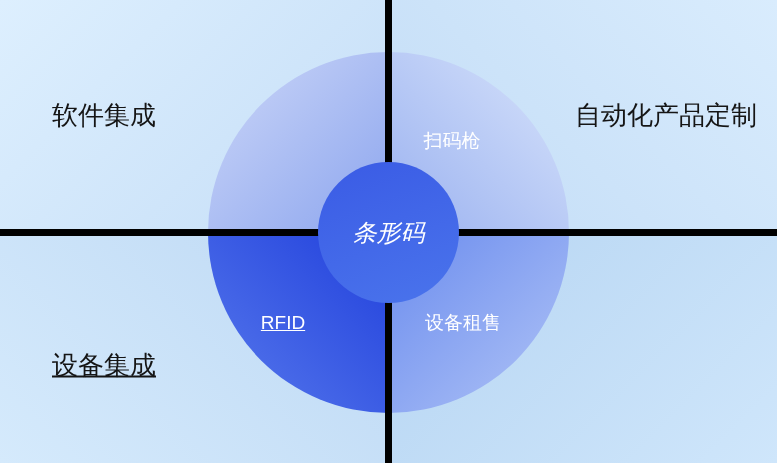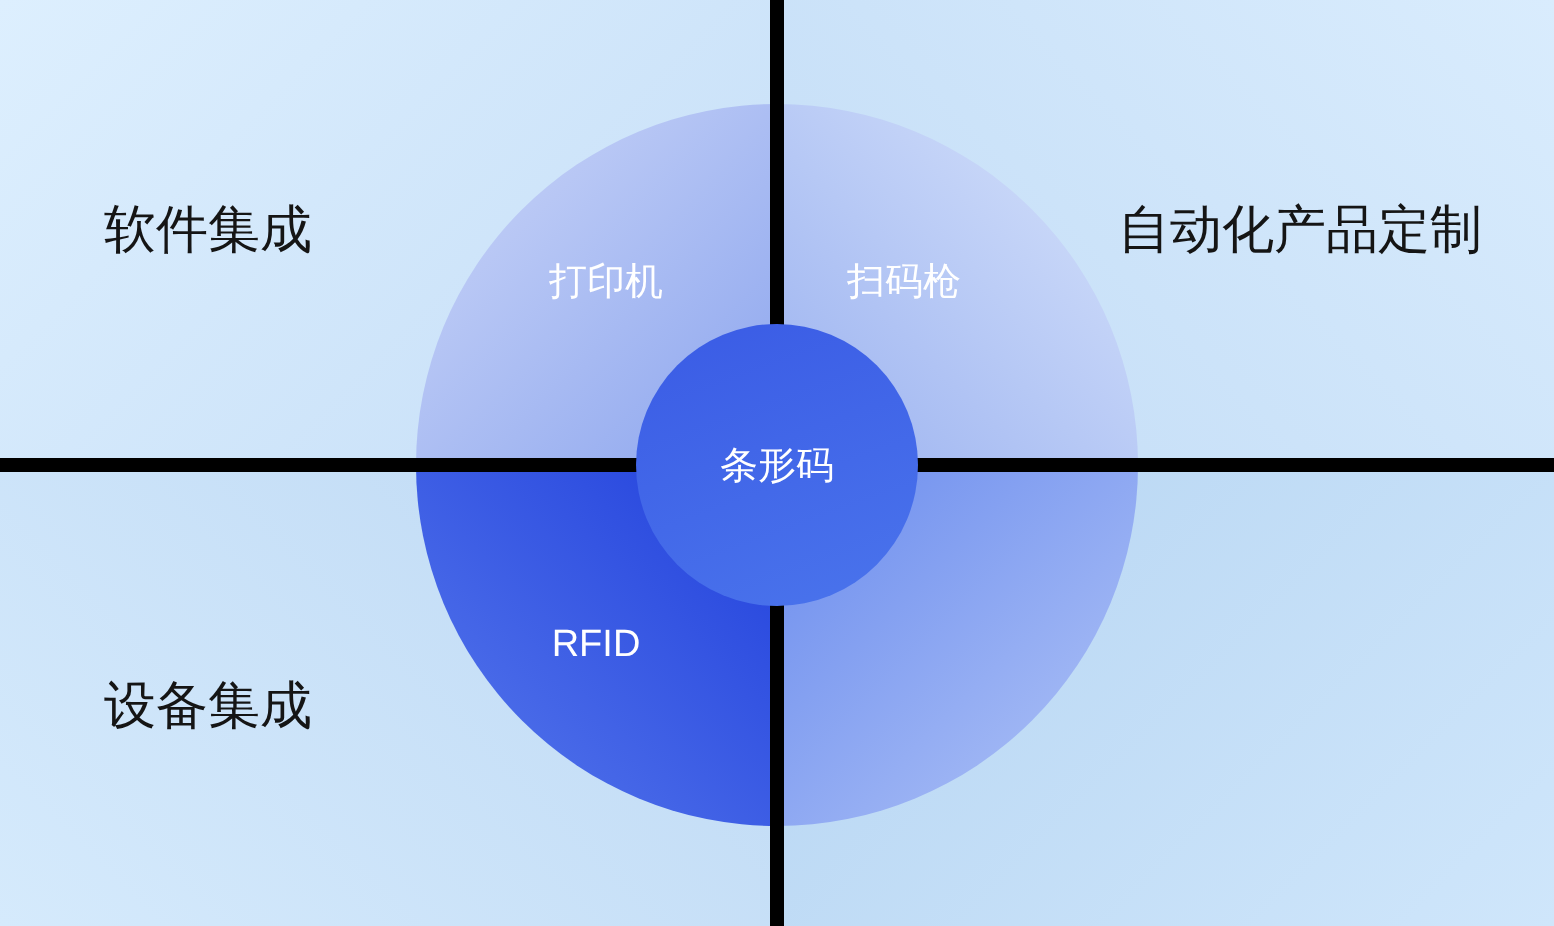--- a/index.html
+++ b/index.html
@@ -62,38 +62,39 @@
   .seg-label {
     position: absolute;
     z-index: 3;
     color: #ffffff;
     font-size: 19px;
     white-space: nowrap;
     transform: translate(-50%, -50%);
   }
   .center-label {
     color: #ffffff;
-    font-size: 19px;
+    font-size: 24px;
     white-space: nowrap;
+    font-style: italic;
   }
   .corner-label {
     position: absolute;
     z-index: 3;
     color: #151515;
     font-size: 26px;
     white-space: nowrap;
     transform: translate(-50%, -50%);
   }
   .pos-seg-tl { left: 303px; top: 141px; }
   .pos-seg-tr { left: 452px; top: 141px; }
-  .pos-seg-bl { left: 298px; top: 323px; }
+  .pos-seg-bl { left: 283px; top: 323px; text-decoration: underline; }
   .pos-seg-br { left: 463px; top: 323px; }
   .pos-corner-tl { left: 104px; top: 115px; }
-  .pos-corner-tr { left: 650px; top: 115px; }
-  .pos-corner-bl { left: 104px; top: 353px; }
+  .pos-corner-tr { left: 666px; top: 115px; }
+  .pos-corner-bl { left: 104px; top: 365px; text-decoration: underline; }
   .pos-corner-br { left: 646px; top: 365px; }
 </style>
 </head>
 <body>
 
 <div class="stage">
 
   <div class="bgq tl"></div>
   <div class="bgq tr"></div>
   <div class="bgq bl"></div>
@@ -102,23 +103,23 @@
   <div class="big-circle">
     <div class="seg tl"></div>
     <div class="seg tr"></div>
     <div class="seg bl"></div>
     <div class="seg br"></div>
   </div>
 
   <div class="axis v"></div>
   <div class="axis h"></div>
 
-  <span class="seg-label pos-seg-tl">打印机</span>
   <span class="seg-label pos-seg-tr">扫码枪</span>
   <span class="seg-label pos-seg-bl">RFID</span>
+  <span class="seg-label pos-seg-br">设备租售</span>
 
   <span class="corner-label pos-corner-tl">软件集成</span>
   <span class="corner-label pos-corner-tr">自动化产品定制</span>
   <span class="corner-label pos-corner-bl">设备集成</span>
 
   <div class="center-circle">
     <span class="center-label">条形码</span>
   </div>
 
 </div>

